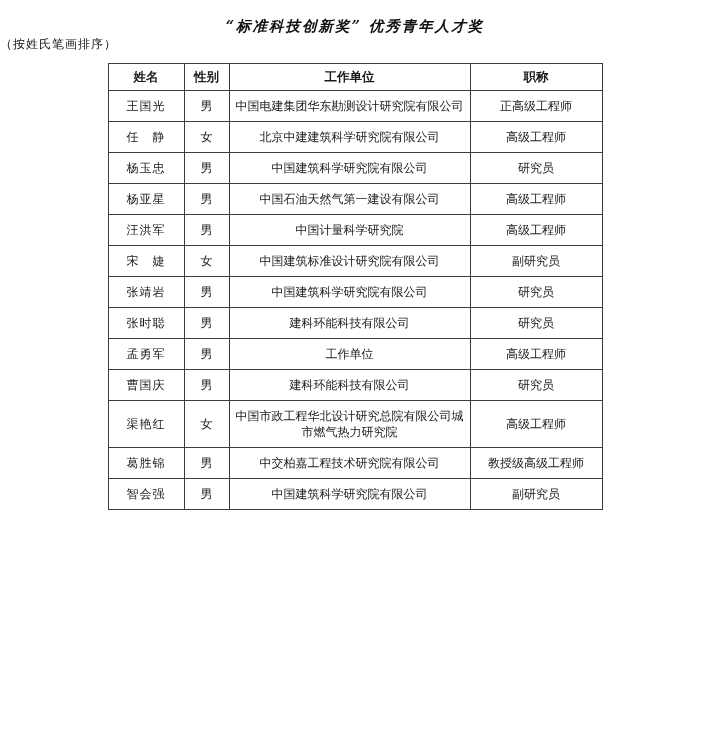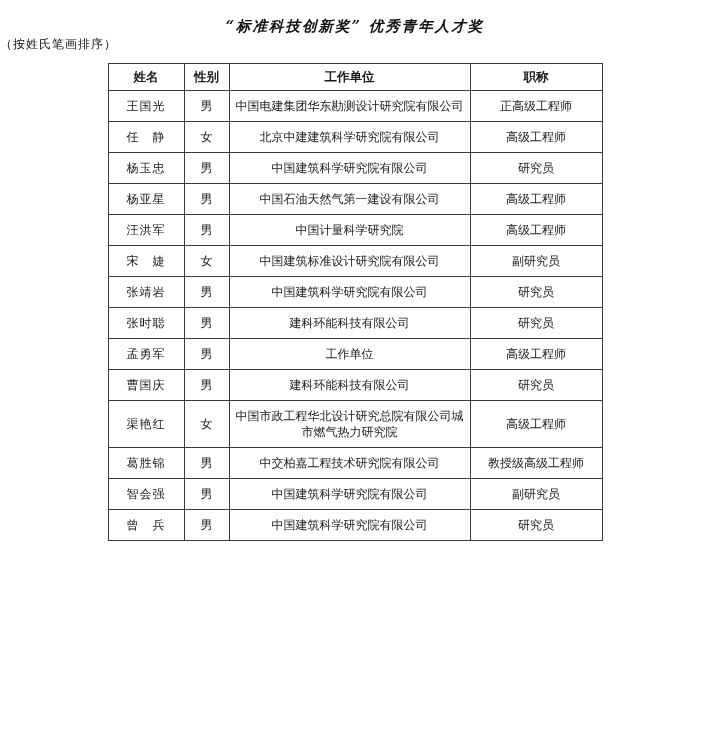--- a/index.html
+++ b/index.html
@@ -175,22 +175,16 @@
     <td>教授级高级工程师</td>
   </tr>
 
   <tr>
     <td class="cell-name">智会强</td>
     <td>男</td>
     <td>中国建筑科学研究院有限公司</td>
     <td>副研究员</td>
   </tr>
 
-  <tr>
-    <td class="cell-name">曾　兵</td>
-    <td>男</td>
-    <td>中国建筑科学研究院有限公司</td>
-    <td>研究员</td>
-  </tr>
 </tbody>
   </table>
 
 </div>
 
 </body></html>

